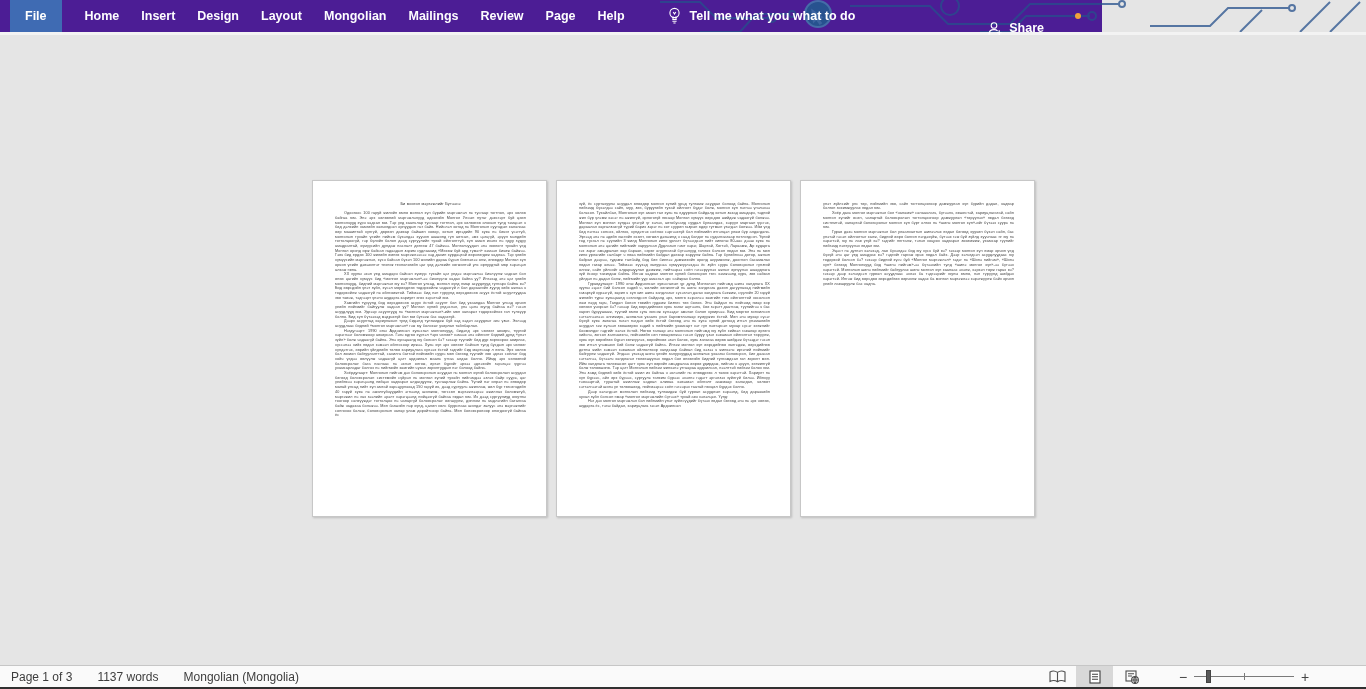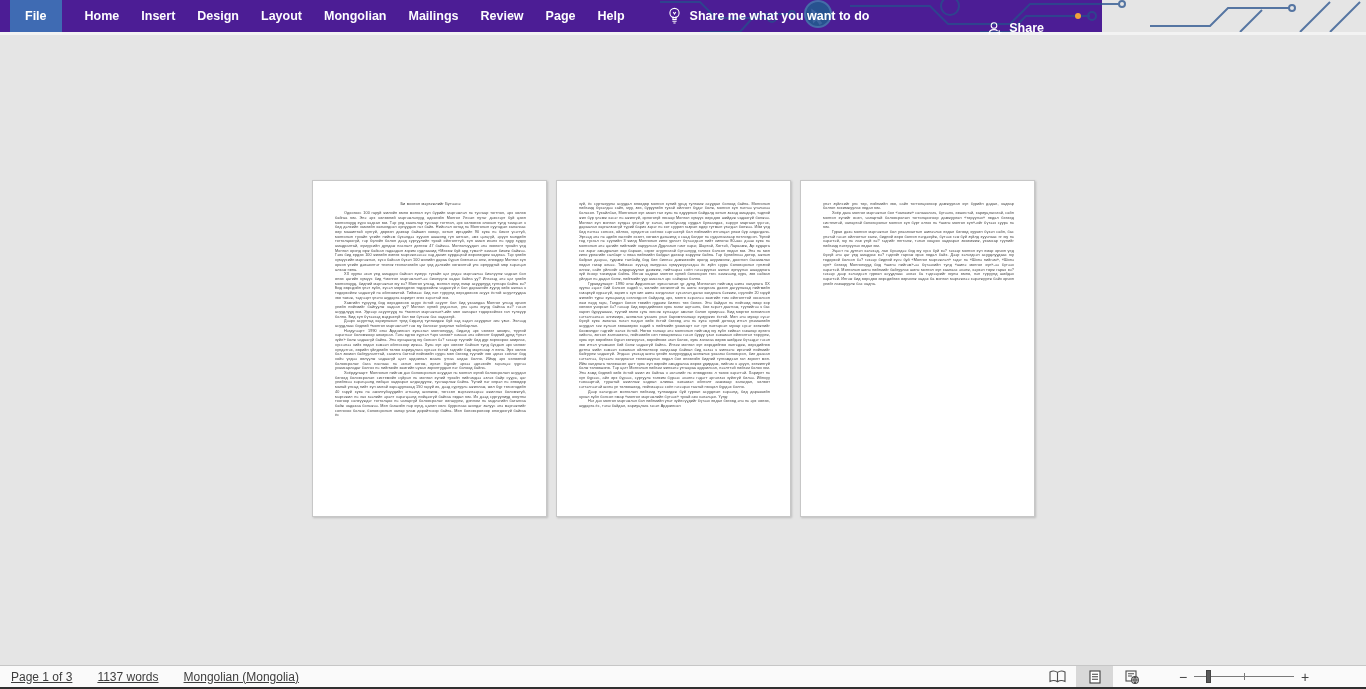--- a/index.html
+++ b/index.html
@@ -22,21 +22,21 @@
   .canvas { position:absolute; left:0; top:35px; width:1366px; height:630px; background:#e5e5e5; overflow:hidden; }
   .pagewrap { position:absolute; top:145px; width:235px; height:337px; background:#ffffff; border:1px solid #c7c7c7; box-shadow:1px 1px 2px rgba(0,0,0,0.18); overflow:hidden; }
   .pagecontent { width:470px; height:674px; transform:scale(0.5); transform-origin:0 0; padding:40px 44px 30px 44px; font-size:7.5px; line-height:9.4px; letter-spacing:0.25px; text-align:justify; color:#3f3f3f; font-family:"Liberation Sans","DejaVu Sans",sans-serif; }
   .doc-title { text-align:center; font-size:7.8px; color:#333; margin-bottom:9.4px; letter-spacing:0.3px; }
   .para { text-indent:18px; }
   .para.cont { text-indent:0; }
 
   
   .statusbar { position:absolute; left:0; top:665px; width:1366px; height:22px; background:#fafafa; border-top:1px solid #c6c6c6; display:flex; align-items:center; font-size:12px; color:#3d3d3d; z-index:5; }
   .sb-left { display:flex; align-items:center; padding-left:8px; }
-  .sb-item { margin-right:19px; padding:0 3px; cursor:pointer; white-space:nowrap;text-decoration:underline; }
+  .sb-item { margin-right:19px; padding:0 3px; cursor:pointer; white-space:nowrap; }
   .sb-right { margin-left:auto; display:flex; align-items:center; padding-right:10px; }
   .viewbtn { width:37px; height:21px; display:flex; align-items:center; justify-content:center; cursor:pointer; }
   .viewbtn.selected { background:#d8d8d8; }
   .zoom-out, .zoom-in { width:22px; text-align:center; font-size:14px; color:#444; cursor:pointer; user-select:none; }
   .zoom-out { margin-left:22px; }
   .slider { position:relative; width:100px; height:21px; cursor:pointer; }
   .slider .track { position:absolute; left:0; right:0; top:10px; height:1px; background:#7a7a7a; }
   .slider .tick { position:absolute; left:50px; top:7px; width:1px; height:7px; background:#7a7a7a; }
   .slider .thumb { position:absolute; left:12px; top:4px; width:5px; height:13px; background:#595959; border:1px solid #444; }
   .zoom-label { width:34px; margin-left:6px; cursor:pointer;margin-top:48px; }
@@ -86,21 +86,21 @@
 
   <div class="tellme">
     <svg class="icon" width="13" height="18" viewBox="0 0 13 18">
       <g fill="none" stroke="#ffffff" stroke-width="1.1">
         <circle cx="6.5" cy="6" r="4.6"></circle>
         <path d="M5,9.5 L5,12.5 M8,9.5 L8,12.5"></path>
         <path d="M4.4,12.5 L8.6,12.5 M4.4,14.3 L8.6,14.3 M5.4,16 L7.6,16"></path>
         <path d="M5.2,5 L6.5,7 L7.8,5"></path>
       </g>
     </svg>
-    <span>Share me what you want to do</span>
+    <span>Tell me what you what to do</span>
   </div>
 
   <div class="share">
     <svg class="icon" width="16" height="15" viewBox="0 0 16 15">
       <g fill="none" stroke="#ffffff" stroke-width="1.1">
         <circle cx="7" cy="4.5" r="2.8"></circle>
         <path d="M2,13.5 C2,10.3 4.2,8.6 7,8.6 C8.4,8.6 9.7,9 10.6,9.9"></path>
         <path d="M12.2,9.2 L12.2,14 M9.8,11.6 L14.6,11.6"></path>
       </g>
     </svg>

